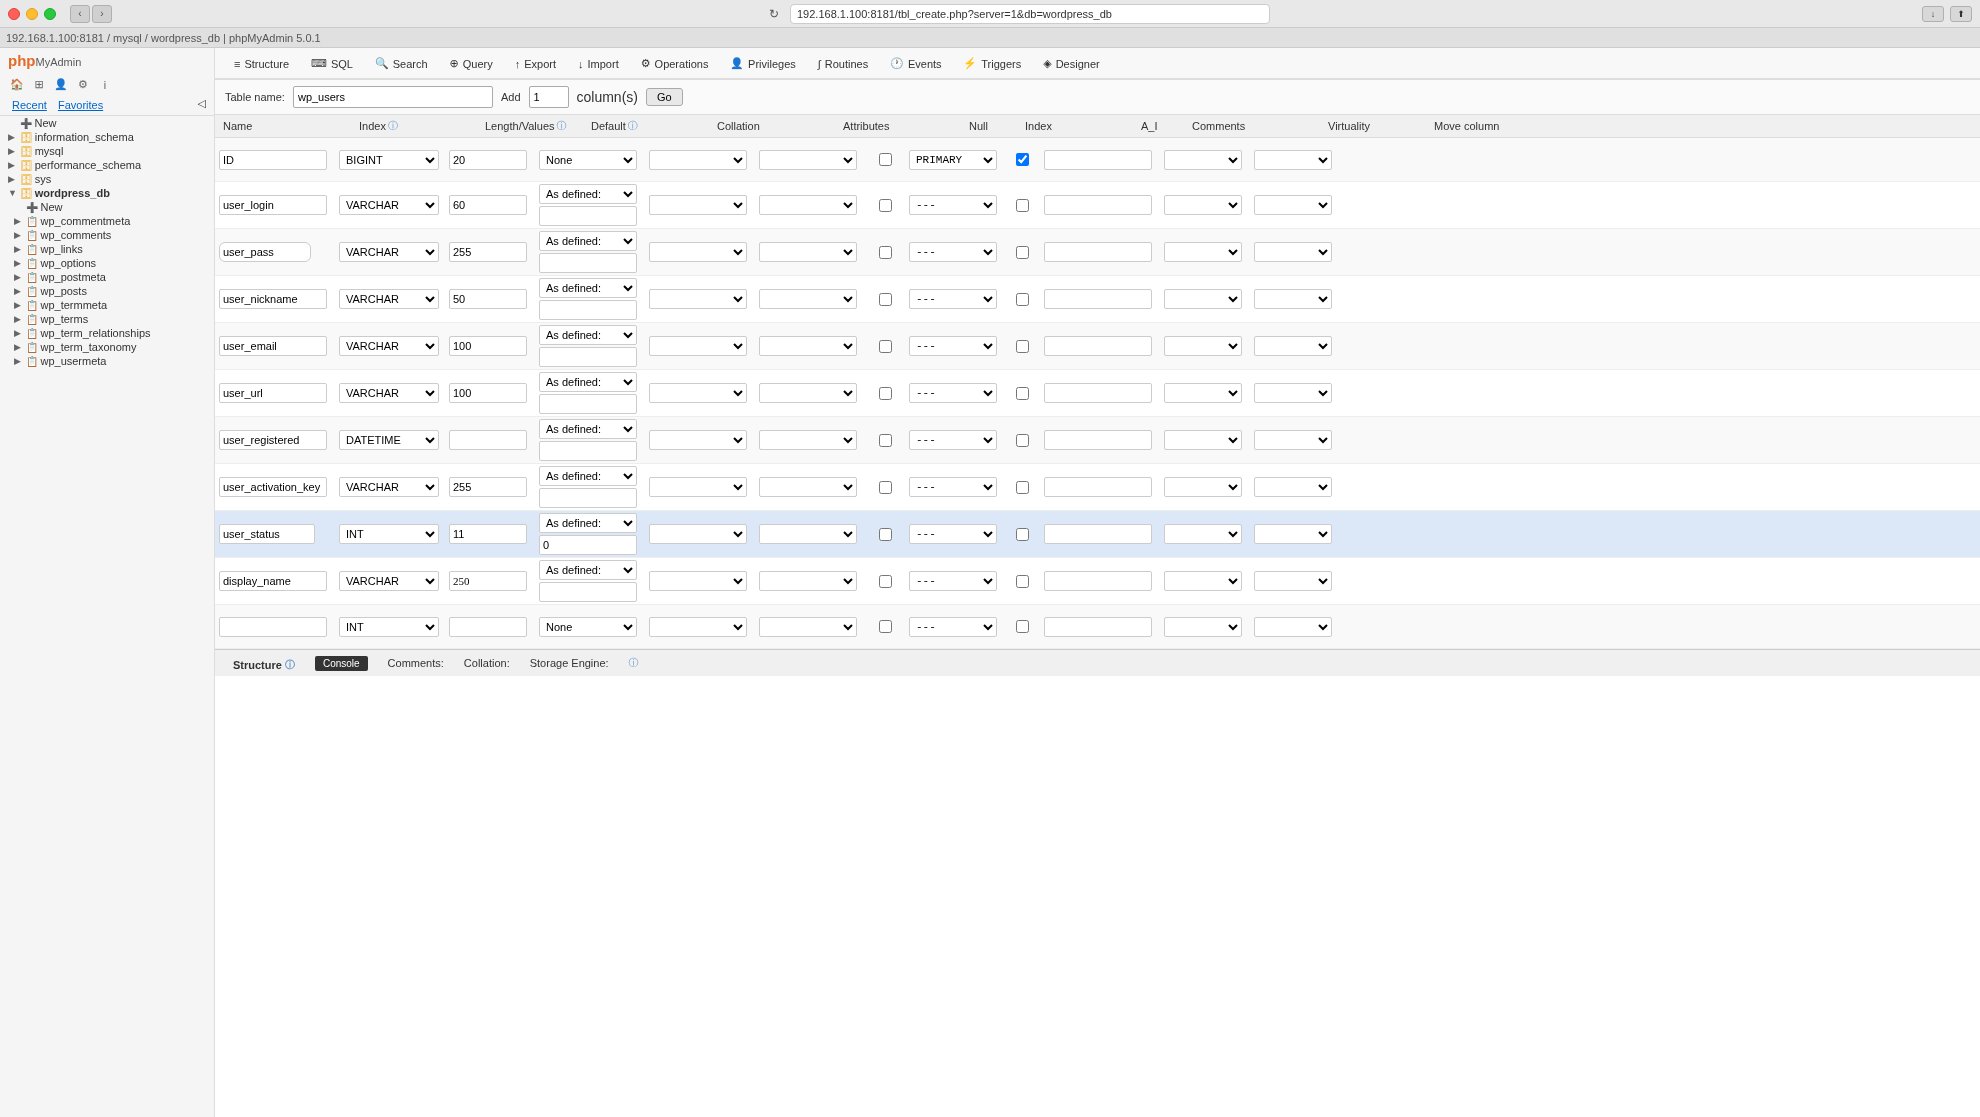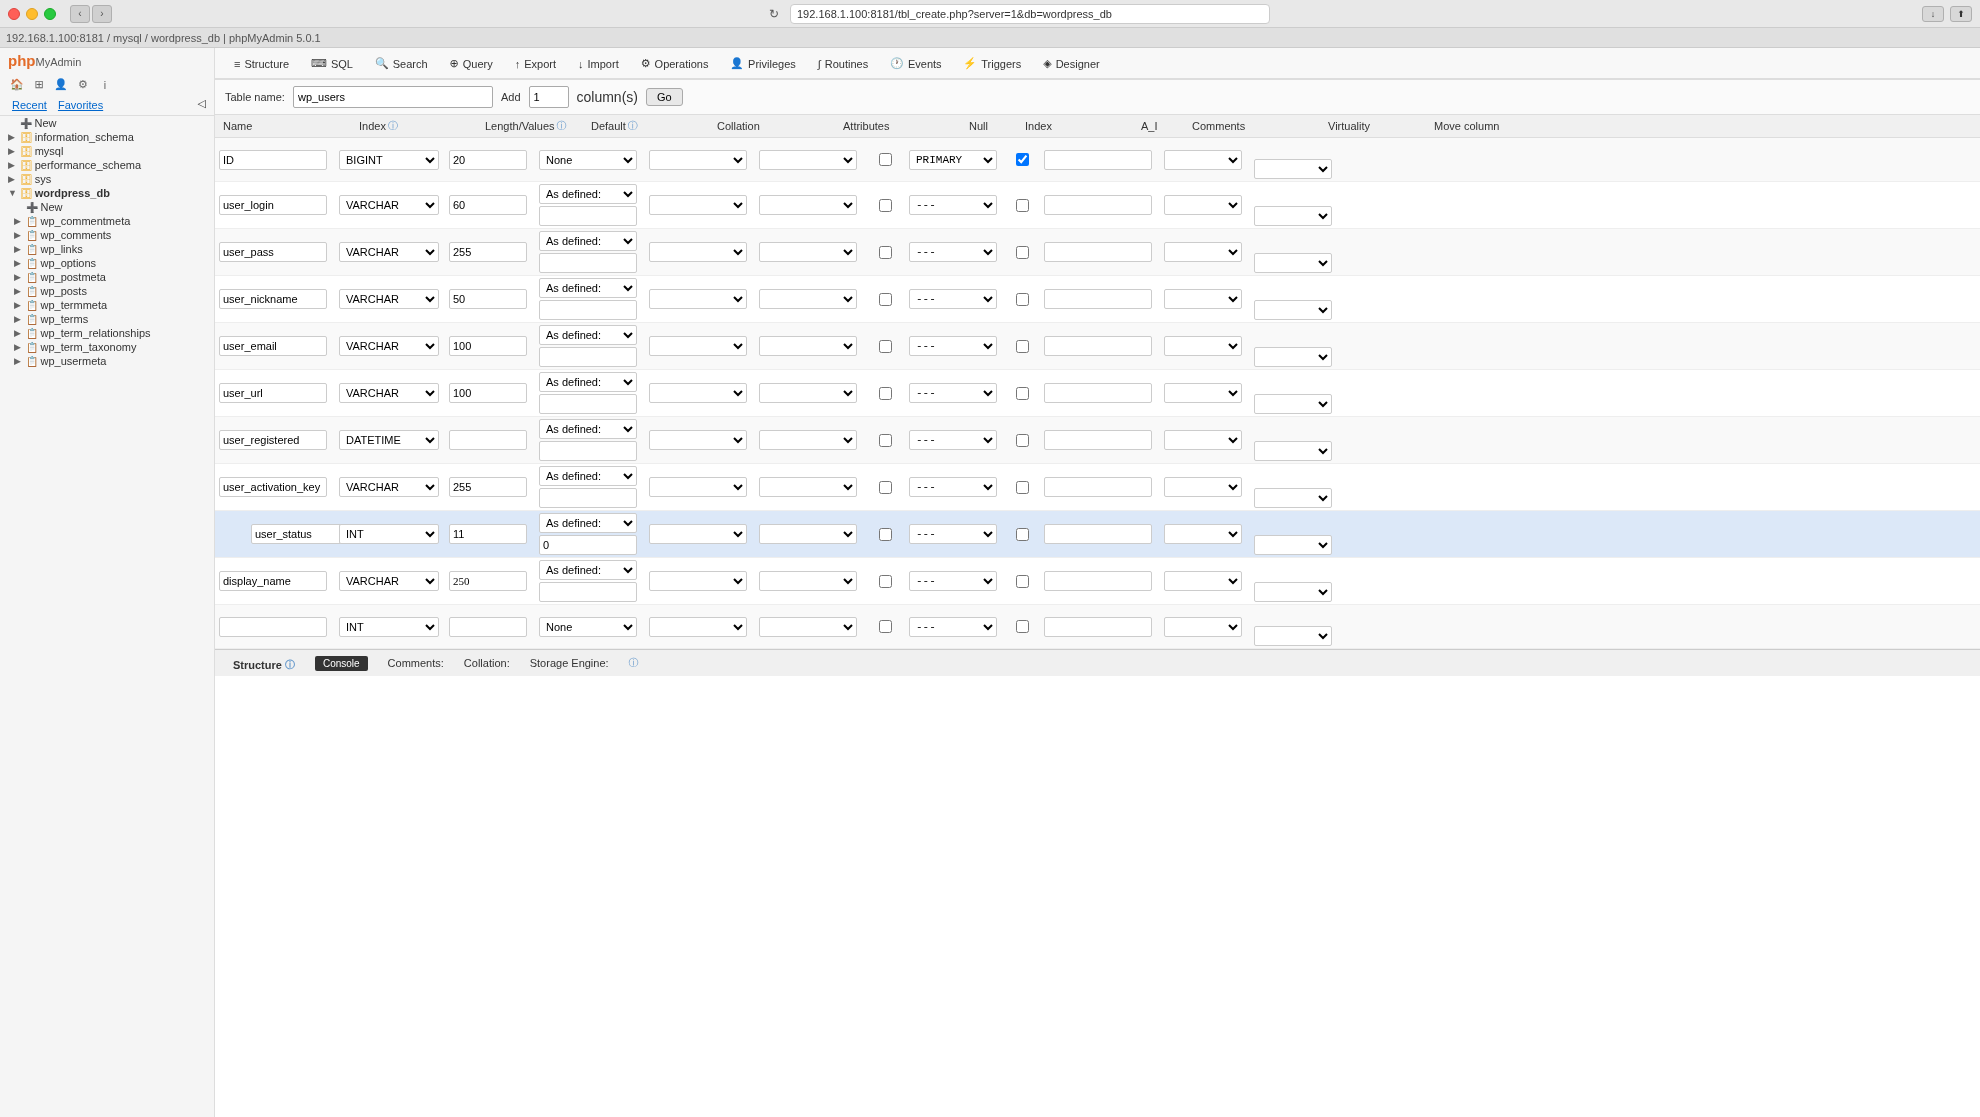--- a/index.html
+++ b/index.html
@@ -90,21 +90,21 @@
     .w-type { width: 110px; }
     .w-length { width: 90px; }
     .w-default { width: 110px; }
     .w-collation { width: 110px; }
     .w-attributes { width: 110px; }
     .w-null { width: 40px; }
     .w-index { width: 100px; }
     .w-ai { width: 35px; }
     .w-comments { width: 120px; }
     .w-virtuality { width: 90px; }
-    .w-move { width: 90px; align-items: flex-end; }
+    .w-move { width: 90px; }
 
     .breadcrumb-bar { background: #f8f8f8; padding: 3px 10px; border-bottom: 1px solid #eee; font-size: 11px; color: #666; }
     .breadcrumb-bar a { color: #0066cc; text-decoration: none; }
 
     .structure-link { display: inline-flex; align-items: center; gap: 3px; color: #333; font-size: 11px; font-weight: bold; text-decoration: none; margin: 4px 0 0 8px; }
   </style>
 </head>
 <body>
 
 <div class="window-chrome">
@@ -441,21 +441,21 @@
         <div class="cell w-virtuality">
           <select class="virtuality-select" style="width:78px;"><option></option></select>
         </div>
         <div class="cell w-move">
           <select class="move-select" style="width:78px;"><option></option></select>
         </div>
       </div>
 
       <div class="table-row">
         <div class="cell w-name">
-          <input class="field-input" style="width: 108px;" value="user_pass">
+          <input class="field-input" style="width: 92px; border-radius: 6px;" value="user_pass">
         </div>
         <div class="cell w-type">
           <select class="field-select" style="width:100px;">
             <option>VARCHAR</option>
           </select>
         </div>
         <div class="cell w-length">
           <input class="small-input" style="width: 78px;" value="255">
         </div>
         <div class="cell-double w-default">
@@ -717,21 +717,21 @@
         <div class="cell w-virtuality">
           <select class="virtuality-select" style="width:78px;"><option></option></select>
         </div>
         <div class="cell w-move">
           <select class="move-select" style="width:78px;"><option></option></select>
         </div>
       </div>
 
       <div class="table-row highlighted">
         <div class="cell w-name">
-          <input class="field-input" style="width: 96px; margin-left: 32px;" value="user_status">
+          <input class="field-input" style="width: 96px;" value="user_status">
         </div>
         <div class="cell w-type">
           <select class="field-select" style="width:100px;">
             <option>INT</option>
           </select>
         </div>
         <div class="cell w-length">
           <input class="small-input" style="width: 78px;" value="11">
         </div>
         <div class="cell-double w-default">

